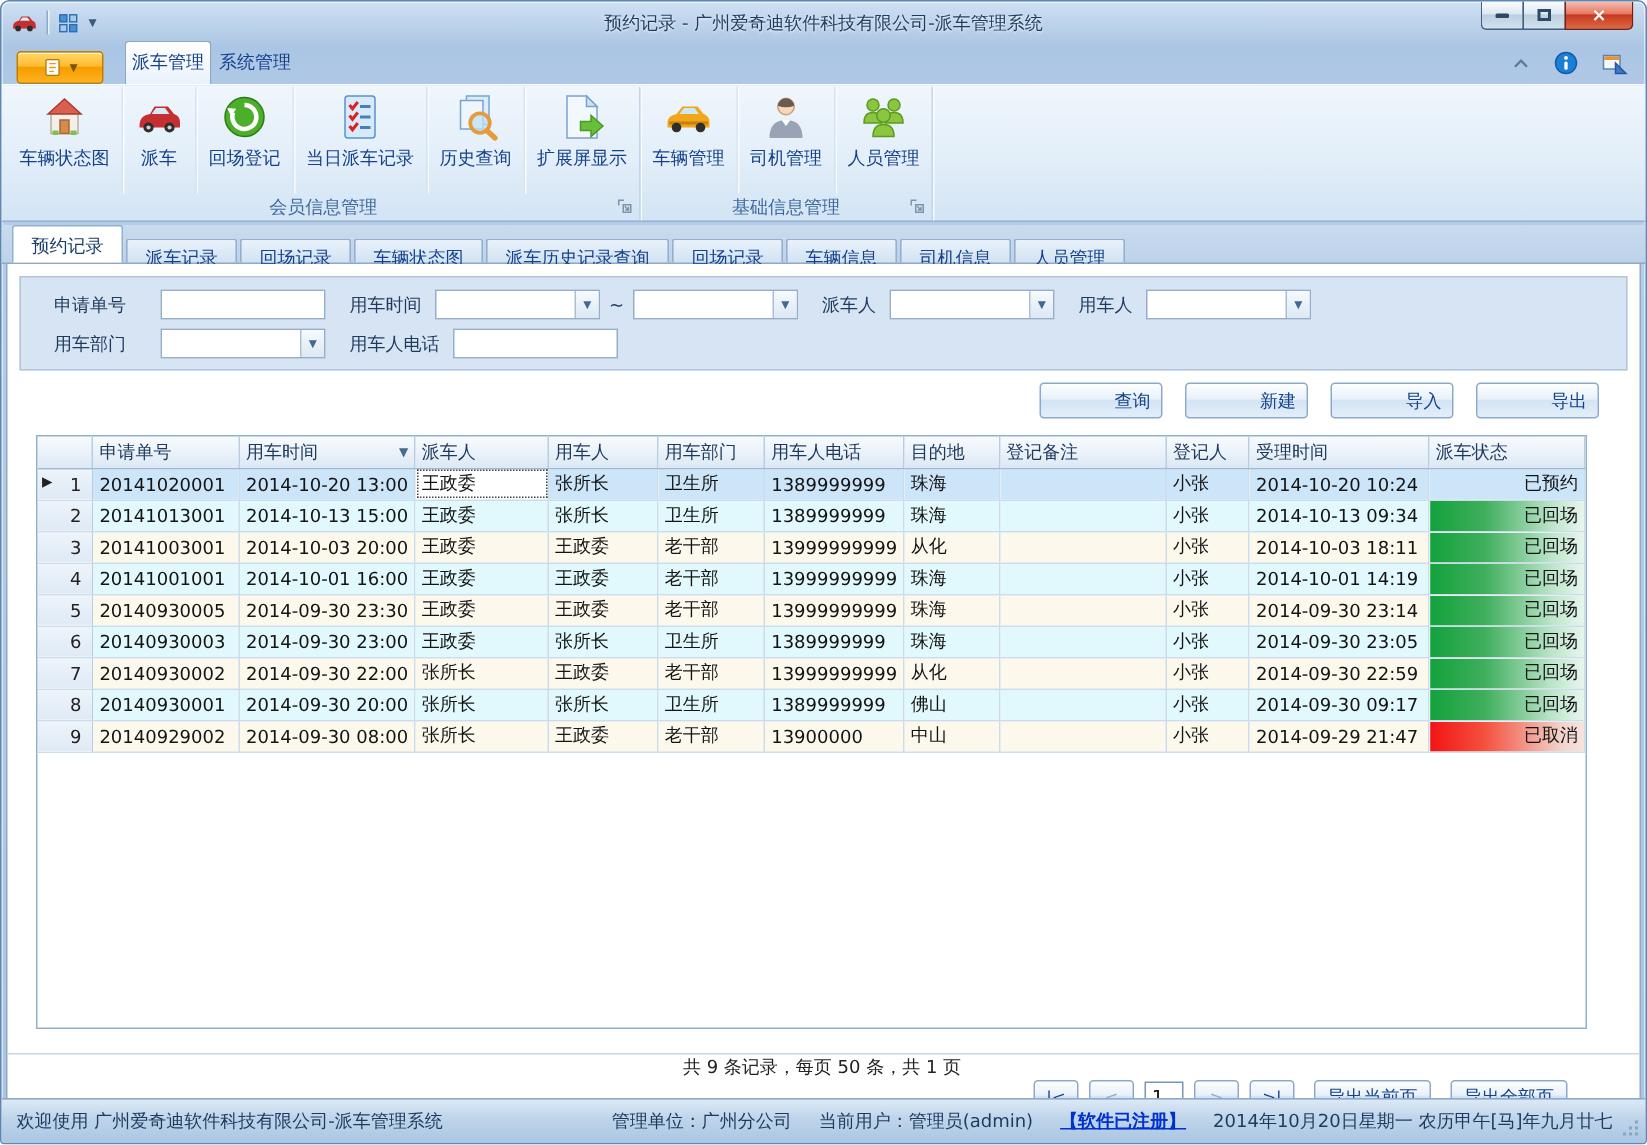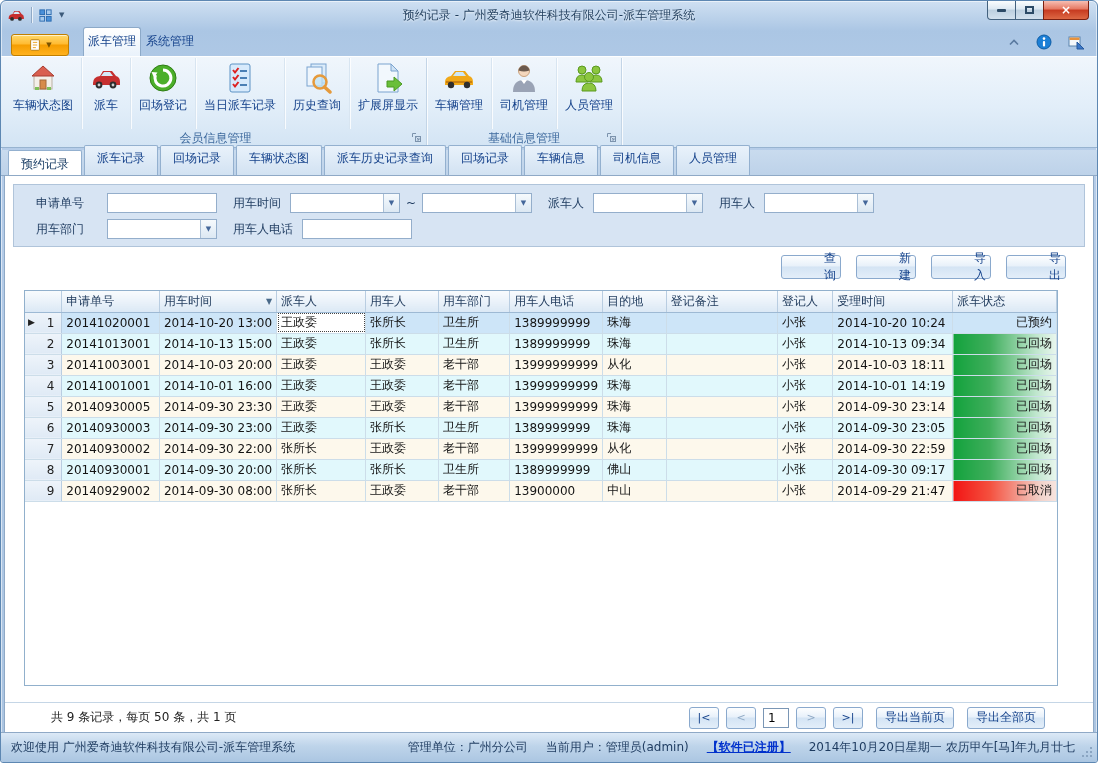--- a/index.html
+++ b/index.html
@@ -43,21 +43,21 @@
   .rg-btns { display:flex; flex:1; }
   .ribbon-btn { padding:4px 8px 2px; display:flex; flex-direction:column; align-items:center; gap:4px; color:#15428b; cursor:default; }
   .ribbon-btn + .ribbon-btn { border-left:1px solid #d8e5f1; box-shadow:inset 1px 0 0 rgba(255,255,255,.8); }
   .ribbon-btn .lbl { line-height:14px; white-space:nowrap; }
   .rg-footer { height:18px; position:relative; display:flex; align-items:center; justify-content:center; color:#3e6a9e; }
   .rg-launcher { position:absolute; right:4px; bottom:4px; line-height:0; }
 
   
   .doctab-row { height:26px; flex:0 0 auto; margin-top:2px; display:flex; align-items:flex-end; gap:2px;
     padding:0 0 0 7px; background:linear-gradient(#c9dbee,#bdd2e9); border-bottom:1px solid #8fa9c6; }
-  .dtab { height:30px; padding:4px 12px; color:#15428b; border:1px solid #93b0cf; border-bottom:none;
+  .dtab { height:16px; padding:4px 12px; color:#15428b; border:1px solid #93b0cf; border-bottom:none;
     border-radius:2px 2px 0 0; background:linear-gradient(#e9f2fb,#d2e2f2); white-space:nowrap; }
   .dtab.active { background:#fff; color:#1a3e66; height:25px; padding-top:5px; display:flex; align-items:center; gap:10px;flex-direction:column; }
   .dtab-close { color:#444; font-weight:bold; line-height:10px; }
 
   
   .content { flex:1; margin:0 3px; background:#fff; border-left:1px solid #8fa9c6; border-right:1px solid #8fa9c6;
     display:flex; flex-direction:column; overflow:hidden; }
 
   .filter-panel { margin:8px 8px 0; height:64px; background:#d7e4f3; border:1px solid #b0c4da;
     padding:8px 10px 7px 22px; display:flex; flex-direction:column; justify-content:space-between; }
@@ -70,21 +70,21 @@
   .combo .cval { flex:1; }
   .combo .cbtn { width:16px; border-left:1px solid #aabfd6; background:linear-gradient(#f6fafd,#dce8f3);
     display:flex; align-items:center; justify-content:center; }
   .tilde { margin:0 6px; color:#1d3a5f; }
   .arrow-glyph { font-size:7px; color:#44679a; }
 
   .actions-row { display:flex; justify-content:flex-end; gap:15px; padding:8px 27px 0 0; }
   .btn { height:24px; border:1px solid #8aa9cd; border-radius:3px; color:#15428b;
     background:linear-gradient(#fdfeff,#e8f1fa 45%,#d4e4f4 50%,#e3eef9);
     display:flex; align-items:center; justify-content:center; }
-  .abtn { width:60px;padding-left:42px; }
+  .abtn { width:82px;padding-left:42px; }
 
   
   .grid-wrap { margin:11px 35px 0 19px; height:401px; border:1px solid #91b0cc; background:#fff; overflow:hidden; }
   table { border-collapse:collapse; table-layout:fixed; }
   th, td { height:21px; padding:0 4px; font-weight:normal; text-align:left; white-space:nowrap; overflow:hidden; }
   th { background:linear-gradient(#f8fbfd,#e9f1f9 55%,#dbe8f5); border-right:1px solid #b9cde1;
     border-bottom:1px solid #9db9d4; color:#1e395b; }
   th.ind-h { border-right:1px solid #b9cde1; }
   td { border-right:1px solid #ccdde9; border-bottom:1px solid #ccdde9; color:#141414; }
   tr.cyan td { background:#e1f8fc; }
@@ -94,21 +94,21 @@
     text-align:right; padding-right:7px; color:#222; position:relative; }
   .row-arrow { position:absolute; left:3px; top:4px; font-size:9px; color:#222; }
   td.focus { background:#fff !important; outline:1px dotted #444; outline-offset:-2px; }
   td.status { text-align:right; }
   td.status.returned { background:linear-gradient(90deg,#12a23c 0%,#3fae5c 35%,#bfe6cd 80%,#e9f6ee 100%) !important; }
   td.status.cancelled { background:linear-gradient(90deg,#f21414 0%,#f4503e 35%,#f2d3cb 85%,#f7e4df 100%) !important; }
   .hfilter { float:right; margin-top:4px; font-size:8px; color:#4a6a8a; }
 
   
   .pager-row { margin-top:16px; border-top:1px solid #c5d6e6; height:30px; display:flex; align-items:center;
-    padding:0 48px 0 46px; color:#222; }
+    padding:0 48px 0 46px; color:#222;flex-direction:column; }
   .pager-ctrls { margin-left:auto; display:flex; align-items:center; gap:7px; }
   .pbtn { width:30px; font-size:11px; height:22px; }
   .pbtn.dim { color:#8fa9c5; }
   .pinput { width:26px; height:20px; border:1px solid #7a96b5; padding:0 4px; font:inherit; }
   .ebtn { width:78px; height:22px; margin-left:6px; }
 
   
   .statusbar { height:30px; flex:0 0 auto; margin-top:0; border-top:1px solid #8fa9c6;
     background:linear-gradient(#dcE9f6,#bed4ea 45%,#abc6e2); display:flex; align-items:center;
     padding:0 22px 0 10px; color:#1d3a5f; position:relative; }

